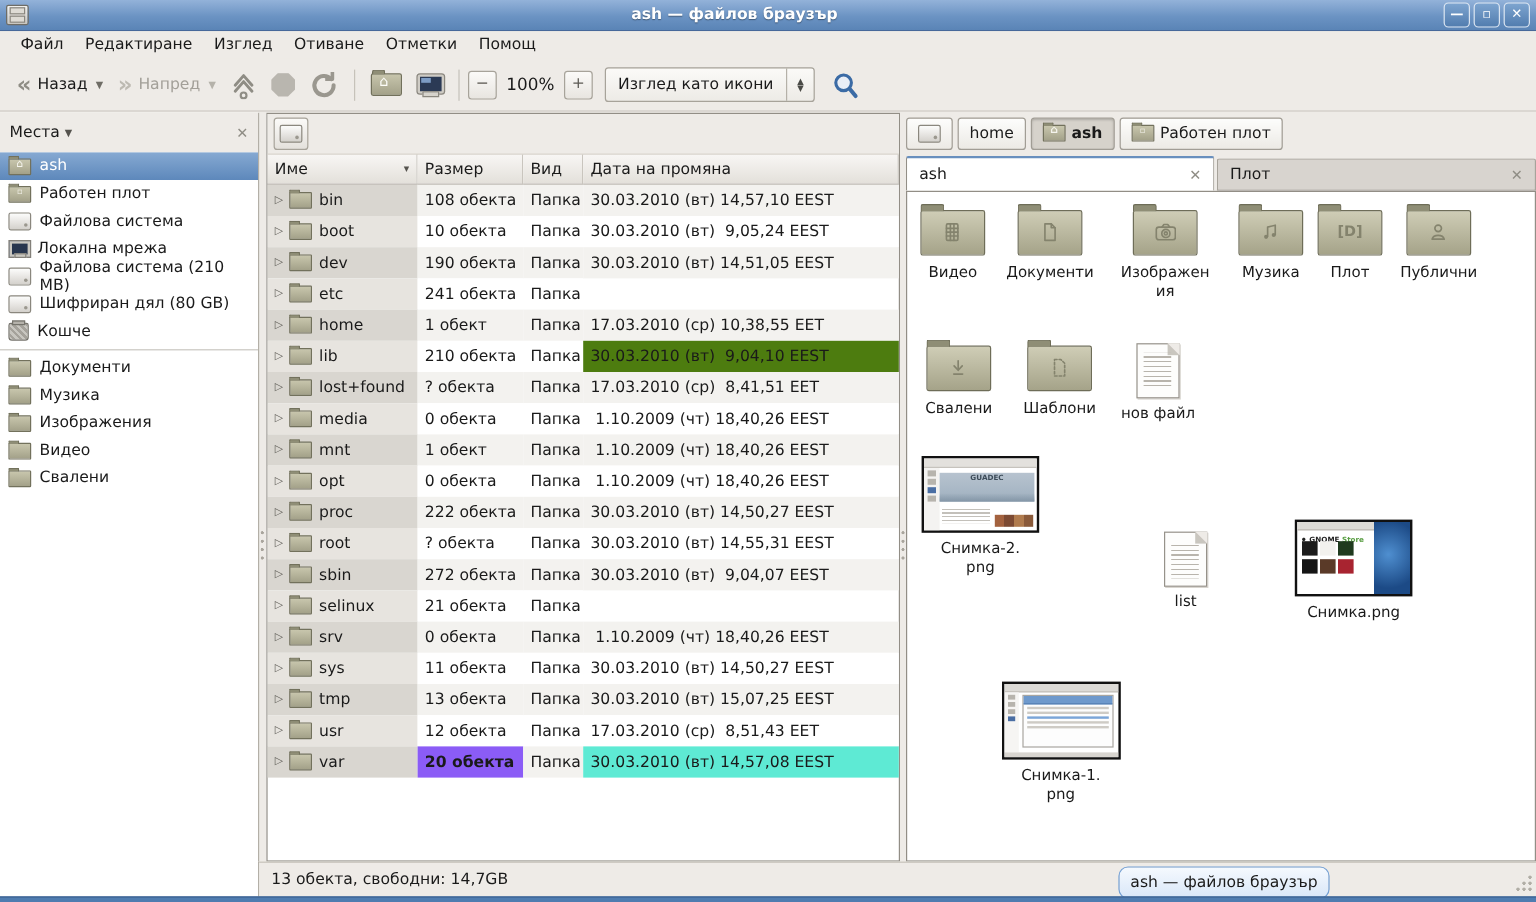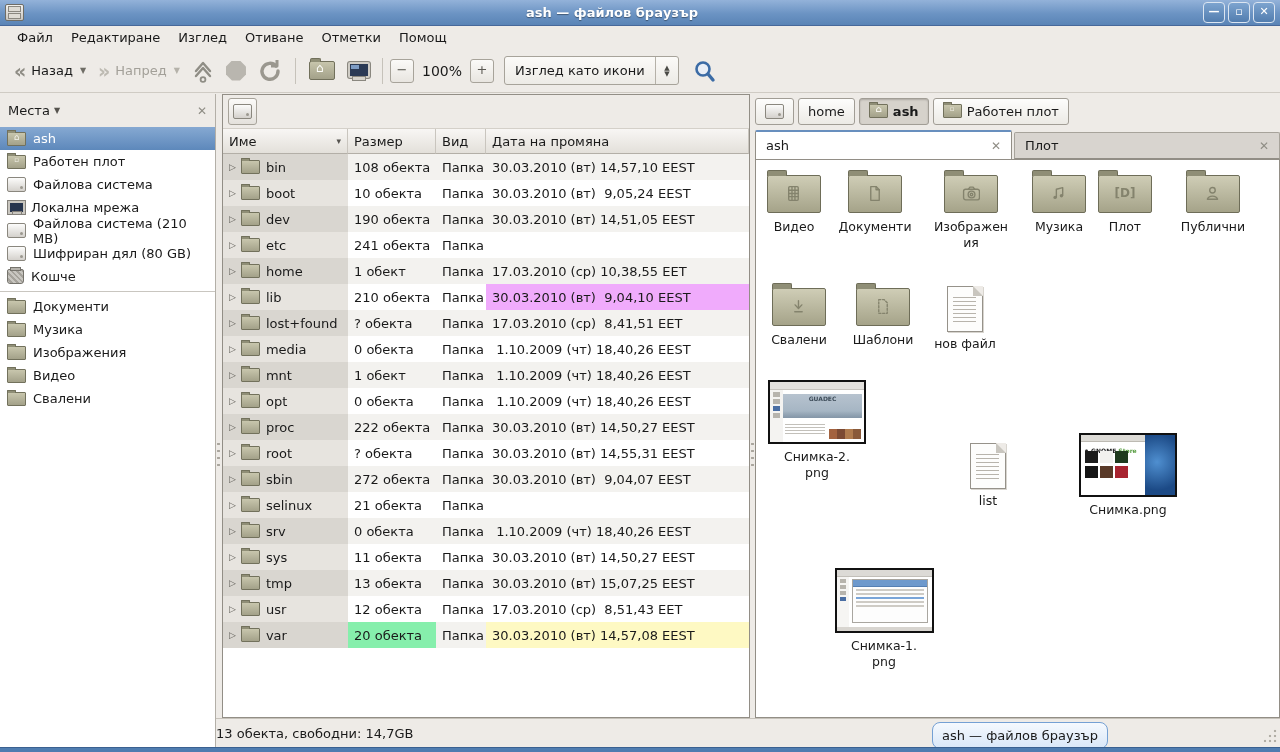--- a/index.html
+++ b/index.html
@@ -115,21 +115,21 @@
   .t-fm .bar{position:absolute;left:0;top:0;right:0;height:6px;background:#dcdad6;border-bottom:1px solid #c2bfb9}
   .t-fm .side{position:absolute;left:0;top:7px;bottom:4px;width:12px;background:#f6f5f3}
   .t-fm .side i{display:block;width:6px;height:4px;margin:2px auto 0;background:#b7b4ad}
   .t-fm .side i.b{background:#4a6ea3}
   .t-fm .panel{position:absolute;left:15px;top:9px;right:4px;bottom:8px;background:#fdfdfd;border:1px solid #a9a6a0}
   .t-fm .panel .hd{height:6px;background:#6e99cc;border-bottom:1px solid #557fb3}
   .t-fm .panel .ln{height:2px;margin:2px 3px 0;background:#cecbc5}
   .t-fm .panel .ln.sel{background:#7aa5d8}
   .t-fm .foot{position:absolute;left:0;right:0;bottom:0;height:4px;background:#d8d5d0}
   
-  .statusbar{position:absolute;left:216px;right:0;top:718px;height:29px;background:#eeebe7;border-top:1px solid #c6c2ba;display:flex;align-items:center;font-size:13px;box-sizing:border-box}
+  .statusbar{position:absolute;left:216px;right:0;top:718px;height:29px;background:#eeebe7;border-top:1px solid #c6c2ba;display:flex;align-items:center;padding-left:10px;font-size:13px;box-sizing:border-box}
   .side-bottom{position:absolute;left:0;top:718px;width:216px;height:29px;background:#fff;border-right:1px solid #b3afa7;box-sizing:border-box}
   .bottom-strip{position:absolute;left:0;right:0;top:747px;height:5px;background:#4f7cb0;border-top:1px solid #3a国?}
   .bottom-strip{position:absolute;left:0;right:0;top:747px;height:5px;background:#4f7cb0;border-top:1px solid #3a6191}
   .task-btn{position:absolute;left:932px;top:722px;width:174px;height:25px;border:1px solid #74a0d4;border-radius:8px;
     background:linear-gradient(#f5f9fe,#d9e7f8);display:flex;align-items:center;justify-content:center;font-size:13px}
   .grip{position:absolute;right:2px;top:728px;width:16px;height:16px;
     background:radial-gradient(circle at 13px 3px,#b1aea6 1.2px,#0000 1.6px),radial-gradient(circle at 13px 8px,#b1aea6 1.2px,#0000 1.6px),radial-gradient(circle at 8px 8px,#b1aea6 1.2px,#0000 1.6px),radial-gradient(circle at 13px 13px,#b1aea6 1.2px,#0000 1.6px),radial-gradient(circle at 8px 13px,#b1aea6 1.2px,#0000 1.6px),radial-gradient(circle at 3px 13px,#b1aea6 1.2px,#0000 1.6px)}
   .vgrip{position:absolute;width:5px;height:30px;background:radial-gradient(circle at 2.5px 4px,#a9a59d 1.1px,#0000 1.5px),radial-gradient(circle at 2.5px 11px,#a9a59d 1.1px,#0000 1.5px),radial-gradient(circle at 2.5px 18px,#a9a59d 1.1px,#0000 1.5px),radial-gradient(circle at 2.5px 25px,#a9a59d 1.1px,#0000 1.5px)}
   .search-svg,.reload-svg,.up-svg{display:block}
 </style>
@@ -320,21 +320,21 @@
       <div class="tree-row">
         <div class="cell c-name" style="background: rgb(217, 214, 208);"><span class="expander">▷</span><span class="sfolder tree-folder"></span><span>home</span></div>
         <div class="cell c-size" style="background: rgb(243, 242, 239);">1 обект</div>
         <div class="cell c-type" style="background: rgb(243, 242, 239);">Папка</div>
         <div class="cell c-date" style="background: rgb(243, 242, 239);">17.03.2010 (ср) 10,38,55 EET</div>
       </div>
       <div class="tree-row">
         <div class="cell c-name" style="background: rgb(231, 228, 223);"><span class="expander">▷</span><span class="sfolder tree-folder"></span><span>lib</span></div>
         <div class="cell c-size" style="background: rgb(255, 255, 255);">210 обекта</div>
         <div class="cell c-type" style="background: rgb(255, 255, 255);">Папка</div>
-        <div class="cell c-date" style="background: #f0abfc;">30.03.2010 (вт)  9,04,10 EEST</div>
+        <div class="cell c-date" style="background: #4d7c0f;">30.03.2010 (вт)  9,04,10 EEST</div>
       </div>
       <div class="tree-row">
         <div class="cell c-name" style="background: rgb(217, 214, 208);"><span class="expander">▷</span><span class="sfolder tree-folder"></span><span>lost+found</span></div>
         <div class="cell c-size" style="background: rgb(243, 242, 239);">? обекта</div>
         <div class="cell c-type" style="background: rgb(243, 242, 239);">Папка</div>
         <div class="cell c-date" style="background: rgb(243, 242, 239);">17.03.2010 (ср)  8,41,51 EET</div>
       </div>
       <div class="tree-row">
         <div class="cell c-name" style="background: rgb(231, 228, 223);"><span class="expander">▷</span><span class="sfolder tree-folder"></span><span>media</span></div>
         <div class="cell c-size" style="background: rgb(255, 255, 255);">0 обекта</div>
@@ -395,23 +395,23 @@
         <div class="cell c-date" style="background: rgb(243, 242, 239);">30.03.2010 (вт) 15,07,25 EEST</div>
       </div>
       <div class="tree-row">
         <div class="cell c-name" style="background: rgb(231, 228, 223);"><span class="expander">▷</span><span class="sfolder tree-folder"></span><span>usr</span></div>
         <div class="cell c-size" style="background: rgb(255, 255, 255);">12 обекта</div>
         <div class="cell c-type" style="background: rgb(255, 255, 255);">Папка</div>
         <div class="cell c-date" style="background: rgb(255, 255, 255);">17.03.2010 (ср)  8,51,43 EET</div>
       </div>
       <div class="tree-row">
         <div class="cell c-name" style="background: rgb(217, 214, 208);"><span class="expander">▷</span><span class="sfolder tree-folder"></span><span>var</span></div>
-        <div class="cell c-size" style="background: #86efac;">20 обекта</div>
-        <div class="cell c-type" style="background: rgb(243, 242, 239);">Папка</div>
-        <div class="cell c-date" style="background: #fef9c3;">30.03.2010 (вт) 14,57,08 EEST</div>
+        <div class="cell c-size" style="background: #8b5cf6; font-weight: bold;">20 обекта</div>
+        <div class="cell c-type" style="background: rgb(243, 242, 239);">Папка</div>
+        <div class="cell c-date" style="background: #5eead4;">30.03.2010 (вт) 14,57,08 EEST</div>
       </div>
     </div>
 </div>
 <div class="vgrip" style="left:750px;top:440px"></div>
 
 <div class="right-pane">
   <div class="crumbbar" id="crumbbar">
       <div class="crumb">
         <span class="sdrive"></span>
       </div>
@@ -485,21 +485,21 @@
           </svg>
         </div>
         <div>Музика</div>
       </div>
       <div class="ivitem" style="left: 327px; top: 15px; width: 84px;">
         <div class="bigfolder">
           <div class="em-txt">[D]</div>
         </div>
         <div>Плот</div>
       </div>
-      <div class="ivitem" style="left: 415px; top: 15px; width: 84px;">
+      <div class="ivitem" style="left: 401px; top: 15px; width: 84px;">
         <div class="bigfolder">
           <svg style="position:absolute;left:50%;top:50%;transform:translate(-50%,-50%)" width="18" height="18" viewBox="0 0 17 17">
             <circle cx="8" cy="5" r="2.6" fill="none" stroke="#84836d" stroke-width="1.3" stroke-linecap="round" stroke-linejoin="round"></circle>
             <path d="M3.2 13.5 c1.2-4 8.4-4 9.6 0 z" fill="none" stroke="#84836d" stroke-width="1.3" stroke-linecap="round" stroke-linejoin="round"></path>
           </svg>
         </div>
         <div>Публични</div>
       </div>
       <div class="ivitem" style="left: 1px; top: 128px; width: 84px;">
         <div class="bigfolder">

